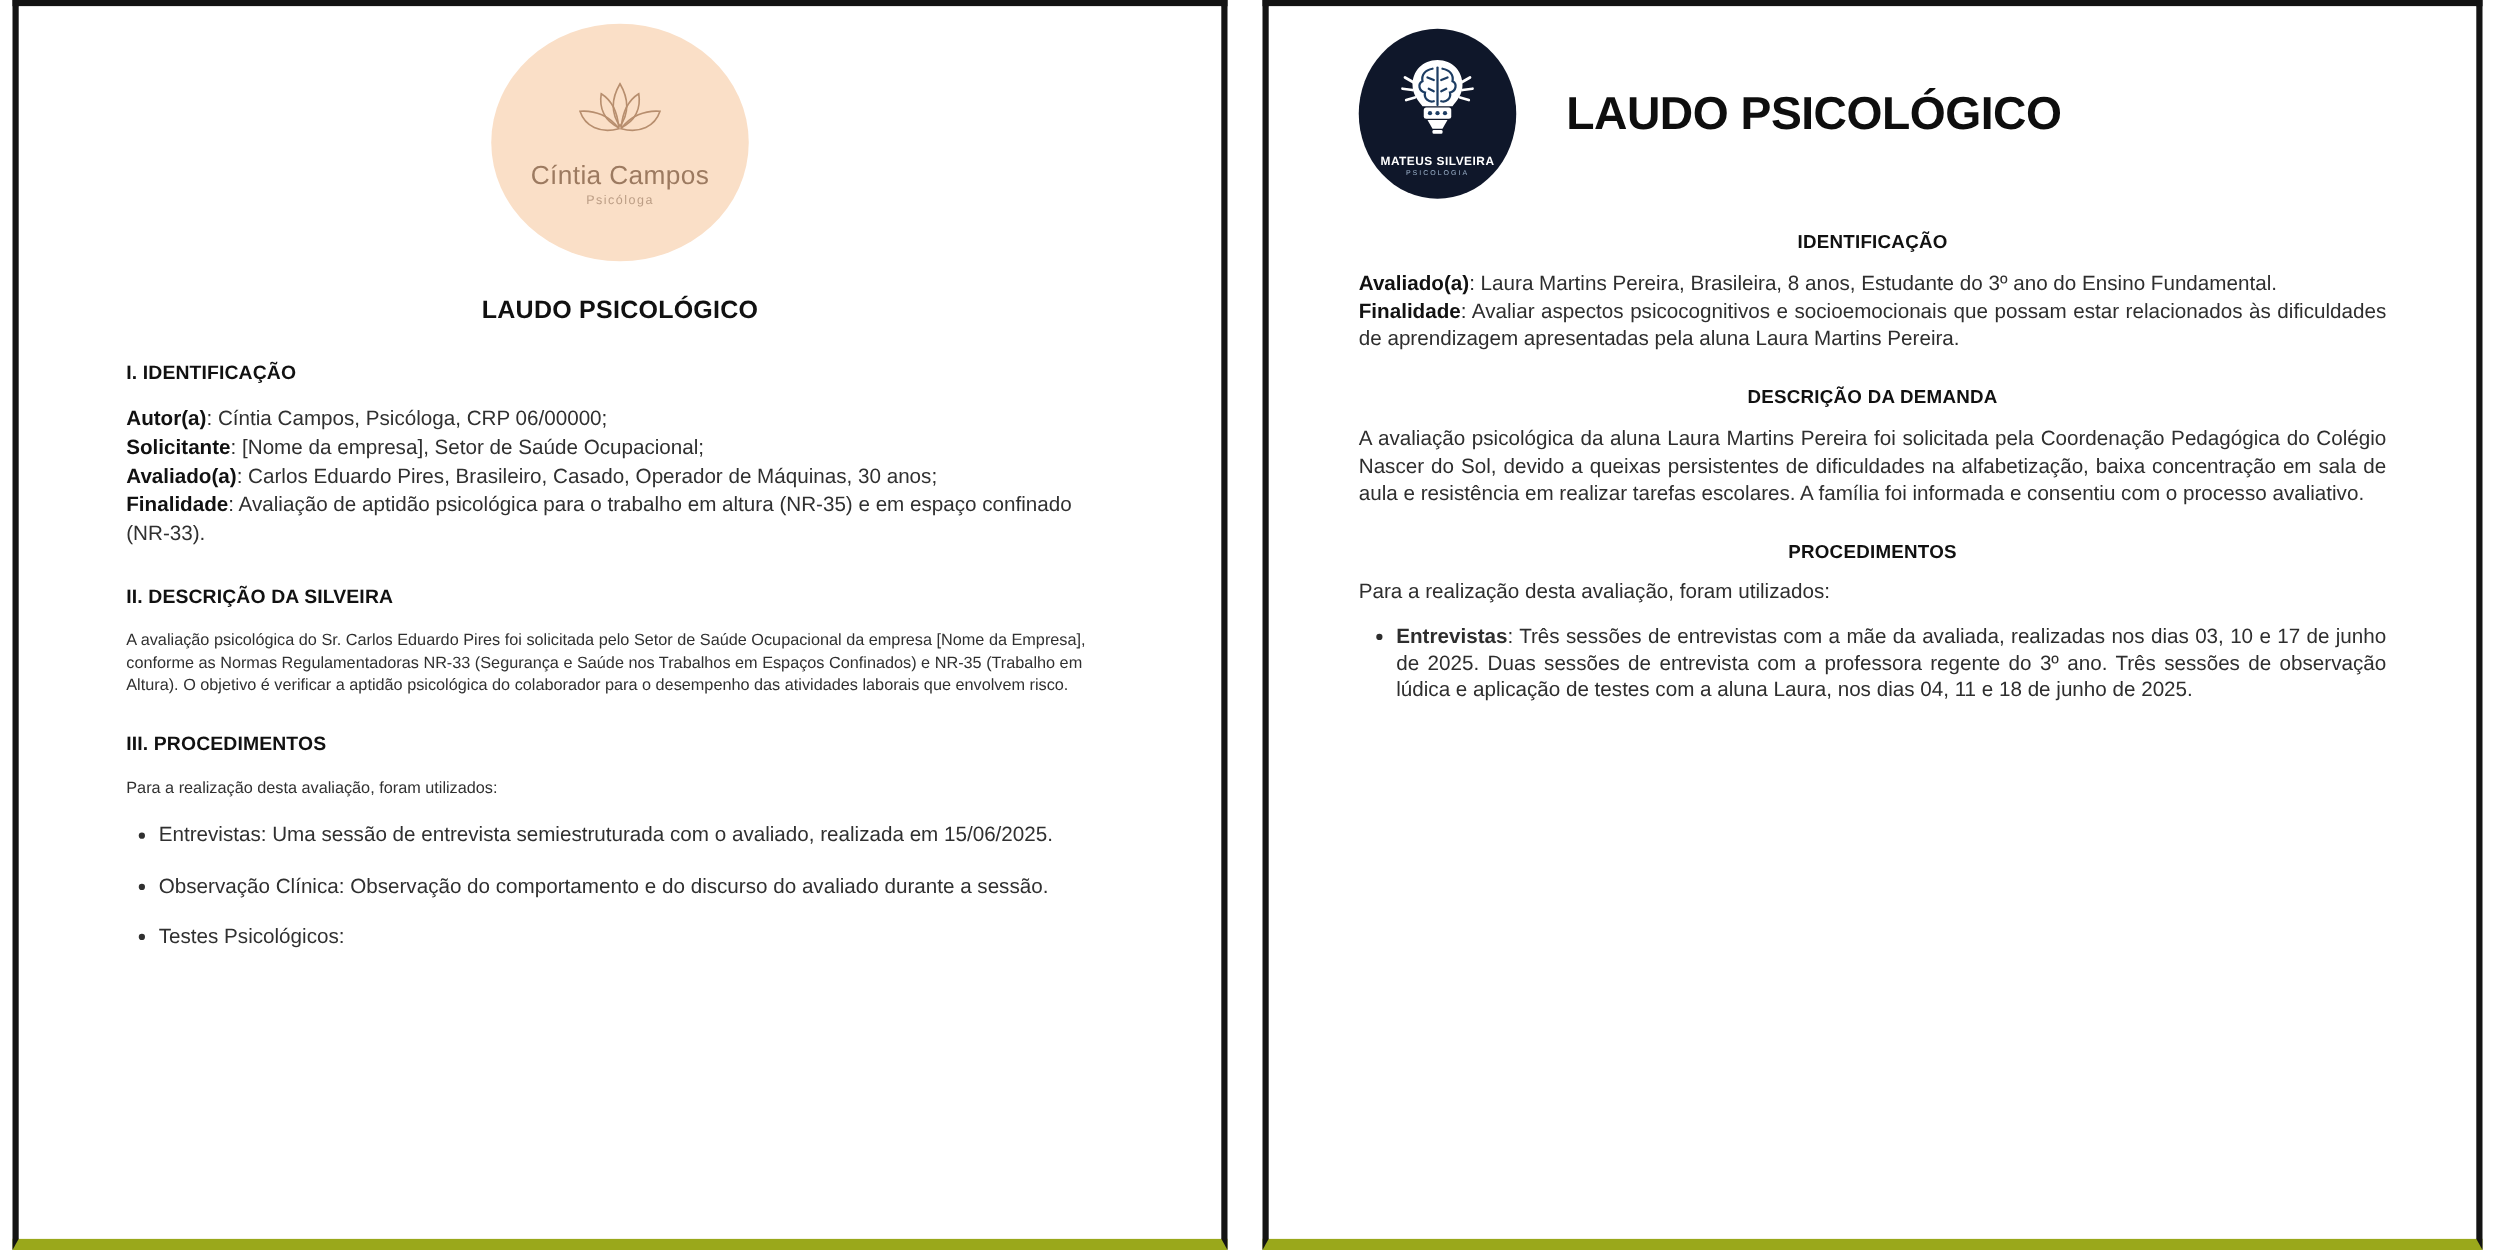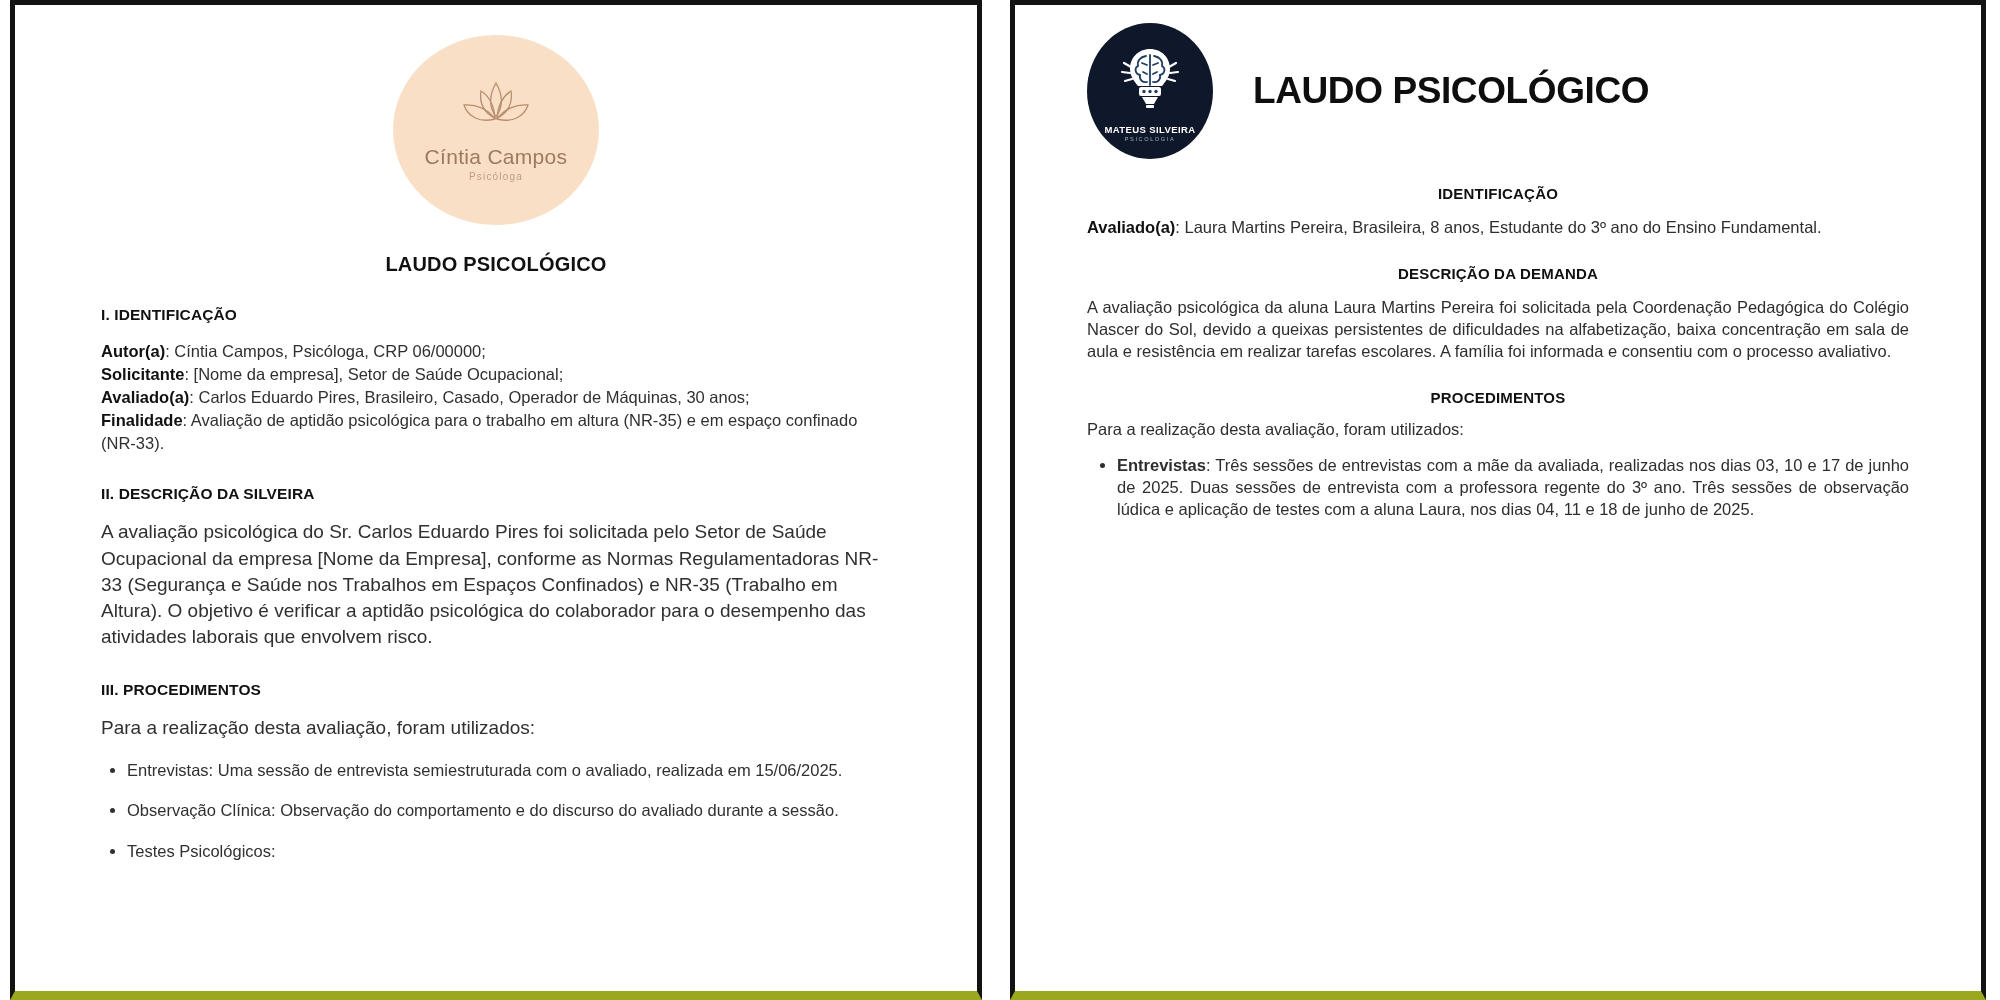--- a/index.html
+++ b/index.html
@@ -84,21 +84,21 @@
 
   
   .doc-a {
     padding: 0 86px 0 86px;
     color: #1b1b1b;
   }
 
   .logo-a-wrap {
     display: flex;
     justify-content: center;
-    padding-top: 30px;
+    padding-top: 14px;
   }
   .logo-a {
     width: 206px;
     height: 190px;
     border-radius: 50%;
     background: #fadfc7;
     display: flex;
     flex-direction: column;
     align-items: center;
     justify-content: center;
@@ -128,21 +128,21 @@
 
   .h2-a {
     font-size: 15.5px;
     font-weight: 700;
     letter-spacing: .1px;
     margin-top: 30px;
     color: #111;
   }
 
   .p-a {
-    font-size: 19px;
+    font-size: 13px;
     line-height: 1.38;
     margin-top: 16px;
     color: #303030;
   }
 
   .kvlist-a { margin-top: 16px; }
   .kvlist-a .kv {
     font-size: 16.5px;
     line-height: 1.4;
     color: #303030;
@@ -347,20 +347,23 @@
 
         <div class="title-b">LAUDO PSICOLÓGICO</div>
       </div>
 
       <div class="h2-b">IDENTIFICAÇÃO</div>
 
       <div class="kvlist-b">
         <div class="kv">
           <b>Avaliado(a)</b><span>: Laura Martins Pereira, Brasileira, 8 anos, Estudante do 3º ano do Ensino Fundamental.</span>
         </div>
+        <div class="kv">
+          <b>Finalidade</b><span>: Avaliar aspectos psicocognitivos e socioemocionais que possam estar relacionados às dificuldades de aprendizagem apresentadas pela aluna Laura Martins Pereira.</span>
+        </div>
       </div>
 
       <div class="h2-b">DESCRIÇÃO DA DEMANDA</div>
 
       <div class="p-b">A avaliação psicológica da aluna Laura Martins Pereira foi solicitada pela Coordenação Pedagógica do Colégio Nascer do Sol, devido a queixas persistentes de dificuldades na alfabetização, baixa concentração em sala de aula e resistência em realizar tarefas escolares. A família foi informada e consentiu com o processo avaliativo.</div>
 
       <div class="h2-b">PROCEDIMENTOS</div>
 
       <div class="p-b tight">Para a realização desta avaliação, foram utilizados:</div>
 

